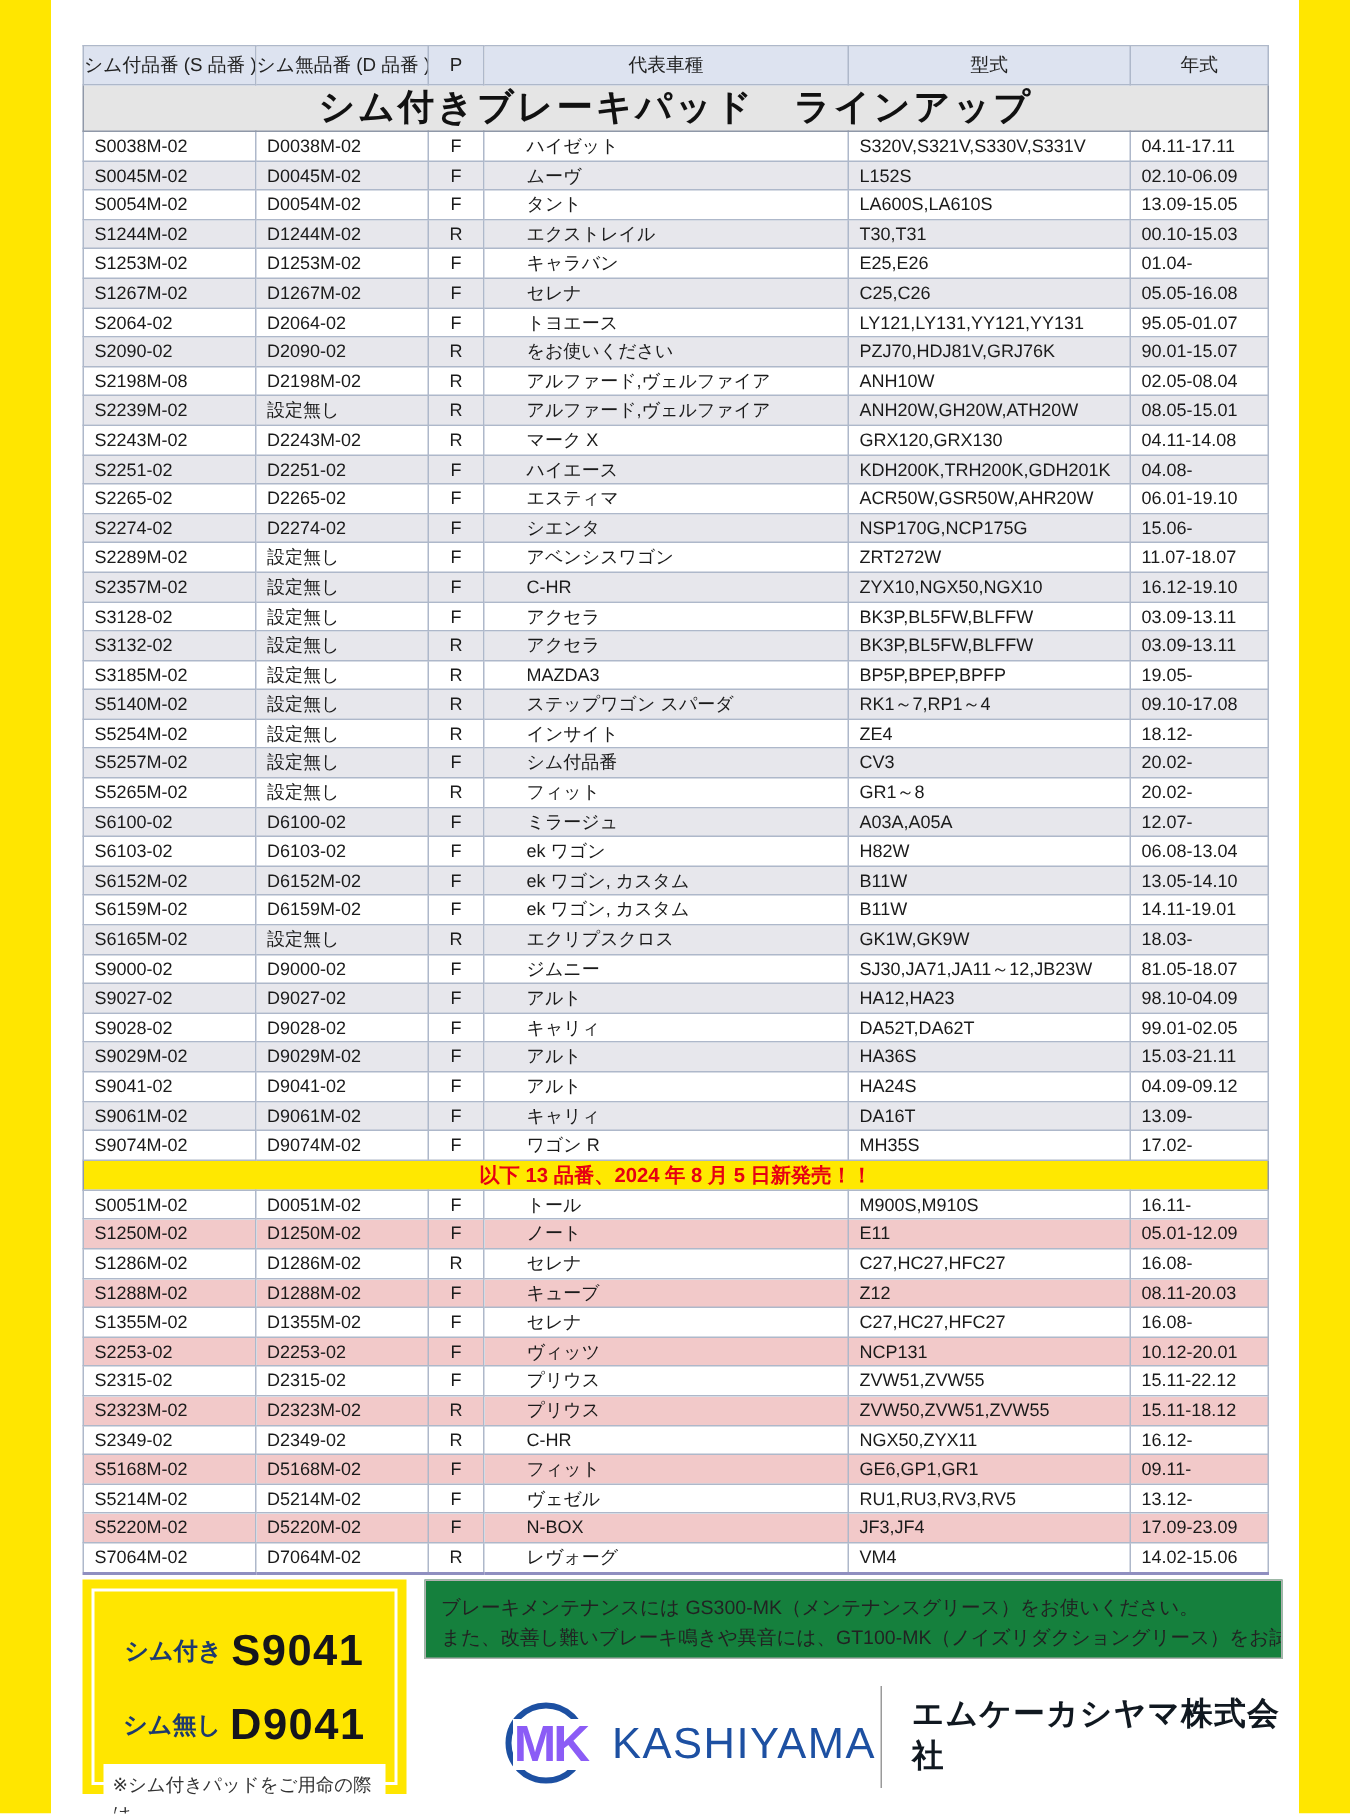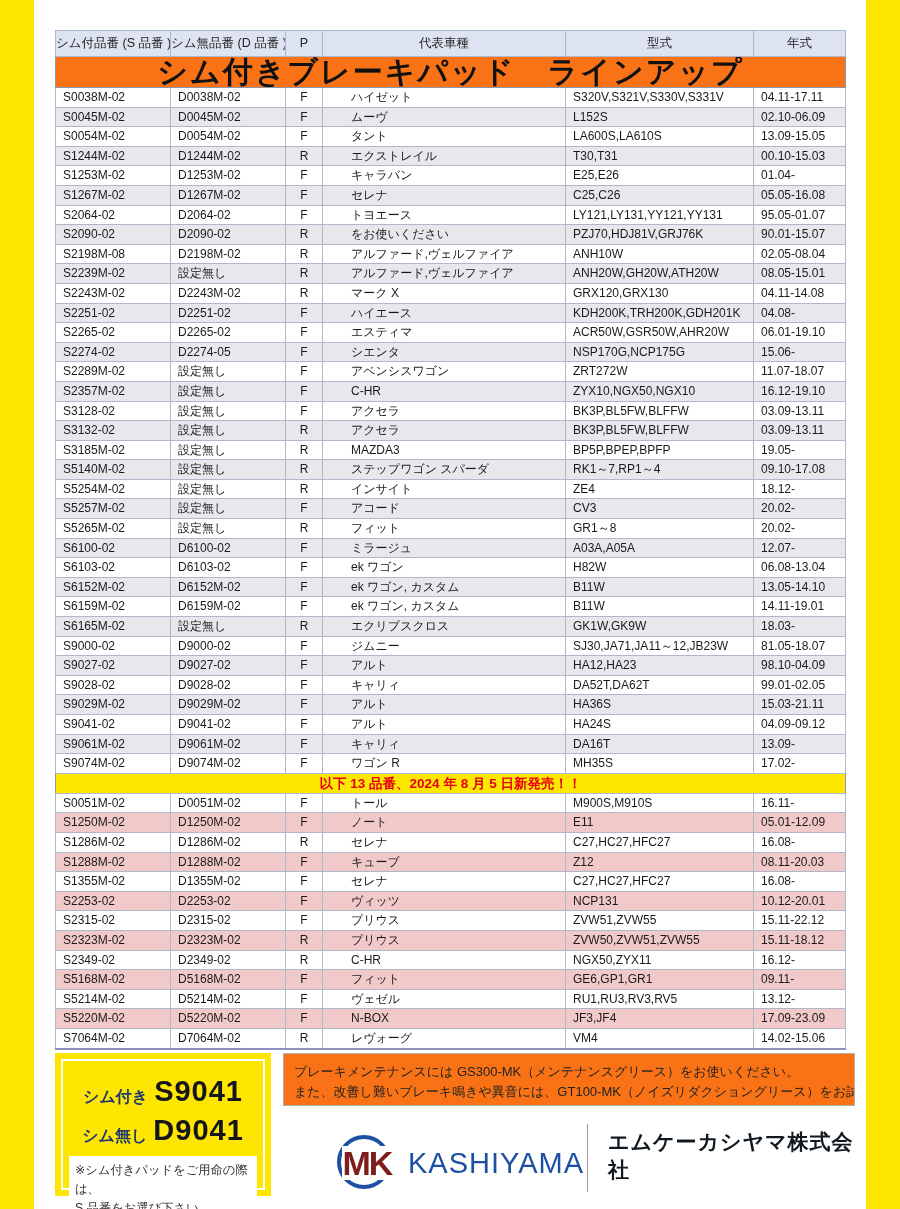--- a/index.html
+++ b/index.html
@@ -26,22 +26,22 @@
   table.lineup col.c5{width:188px;}
   table.lineup col.c6{width:92px;}
 
   td,th{
     border:1px solid #aeb8ca;
     font-size:12px;font-weight:normal;
     padding:0 0 0 7px;text-align:left;white-space:nowrap;overflow:hidden;
     height:18.6px;line-height:18.6px;box-sizing:border-box;
   }
   tr.title-row td{
-    height:31px;border:1px solid #8f98a8;background:#f97316;
-    text-align:center;font-size:30px;font-weight:bold;letter-spacing:2px;
+    height:31px;border:1px solid #8f98a8;background:#e5e5e5;
+    text-align:center;font-size:24px;font-weight:bold;letter-spacing:2px;
     color:#111;padding:0;
   }
   thead th{
     background:#dde3f0;height:25px;line-height:25px;font-size:12.5px;color:#222;
     text-align:center;padding:0;
   }
   td.cell-p{text-align:center;padding:0;}
   td.cell-model{padding-left:28px;}
   tbody.sec-main tr:nth-child(even) td{background:#e7e7ec;}
   tbody.sec-new tr:nth-child(even) td{background:#f2c9c9;}
@@ -55,46 +55,46 @@
   
   .promo-box{
     position:absolute;left:55px;top:1053px;width:216px;height:143px;
     background:#ffe600;box-sizing:border-box;padding:6px;
   }
   .promo-inner{
     border:2px solid #ffffff;height:100%;box-sizing:border-box;
     display:flex;flex-direction:column;align-items:center;justify-content:flex-start;
     padding-top:8px;
   }
-  .promo-line{display:flex;align-items:flex-end;gap:6px;margin-top:6px;}
+  .promo-line{display:flex;align-items:center;gap:6px;margin-top:16px;}
   .promo-label{font-size:16px;font-weight:bold;color:#1e3a6e;}
   .promo-number{font-size:29px;font-weight:bold;color:#15151c;letter-spacing:1px;}
   .promo-note{
     background:#ffffff;margin-top:9px;width:188px;box-sizing:border-box;
     padding:5px 6px 6px 6px;font-size:12.3px;line-height:1.55;color:#333;
   }
 
   
   .grease-box{
     position:absolute;left:283px;top:1053px;width:572px;height:53px;
-    background:#f97316;border:1px solid #b0b0b0;box-sizing:border-box;
+    background:#15803d;border:1px solid #b0b0b0;box-sizing:border-box;
     padding:8px 10px;font-size:13px;line-height:1.5;color:#222;white-space:nowrap;overflow:hidden;
   }
   .brand-row{position:absolute;left:300px;top:1120px;width:556px;height:80px;}
   .logo{
     position:absolute;left:30px;top:14px;height:58px;display:flex;align-items:center;
   }
   .logo-mk-wrap{position:relative;width:74px;height:58px;display:flex;align-items:center;justify-content:center;}
   .logo-circle{
     position:absolute;left:7px;top:1px;width:54px;height:54px;border:4px solid #1d50a2;
     border-radius:50%;box-sizing:border-box;
   }
   .logo-mk{
     position:relative;z-index:2;background:#fff;padding:0 1px;
-    font-size:34px;font-weight:bold;color:#7f1d1d;letter-spacing:-2px;line-height:1;
+    font-size:34px;font-weight:bold;color:#8b5cf6;letter-spacing:-2px;line-height:1;
   }
   .logo-text{font-size:29px;color:#1d50a2;font-weight:500;letter-spacing:1px;margin-left:4px;}
   .brand-divider{position:absolute;left:287px;top:4px;width:1px;height:68px;background:#9a9a9a;}
   .company-name{position:absolute;left:308px;top:8px;font-size:21px;font-weight:bold;color:#101820;letter-spacing:1px;}
 </style>
 </head>
 <body>
 
 <div class="page">
   <div class="edge-strip left"></div>
@@ -224,21 +224,21 @@
         <tr>
           <td>S2265-02</td>
           <td>D2265-02</td>
           <td class="cell-p">F</td>
           <td class="cell-model">エスティマ</td>
           <td>ACR50W,GSR50W,AHR20W</td>
           <td>06.01-19.10</td>
         </tr>
         <tr>
           <td>S2274-02</td>
-          <td>D2274-05</td>
+          <td>D2274-02</td>
           <td class="cell-p">F</td>
           <td class="cell-model">シエンタ</td>
           <td>NSP170G,NCP175G</td>
           <td>15.06-</td>
         </tr>
         <tr>
           <td>S2289M-02</td>
           <td>設定無し</td>
           <td class="cell-p">F</td>
           <td class="cell-model">アベンシスワゴン</td>
@@ -290,21 +290,21 @@
           <td>設定無し</td>
           <td class="cell-p">R</td>
           <td class="cell-model">インサイト</td>
           <td>ZE4</td>
           <td>18.12-</td>
         </tr>
         <tr>
           <td>S5257M-02</td>
           <td>設定無し</td>
           <td class="cell-p">F</td>
-          <td class="cell-model">アコード</td>
+          <td class="cell-model">シム付品番</td>
           <td>CV3</td>
           <td>20.02-</td>
         </tr>
         <tr>
           <td>S5265M-02</td>
           <td>設定無し</td>
           <td class="cell-p">R</td>
           <td class="cell-model">フィット</td>
           <td>GR1～8</td>
           <td>20.02-</td>

